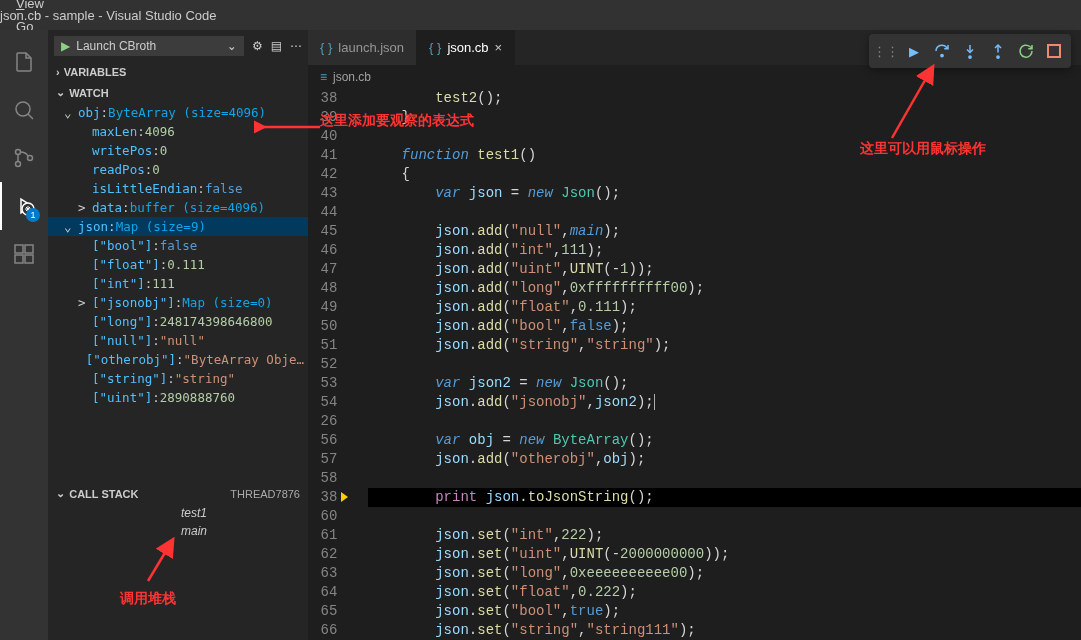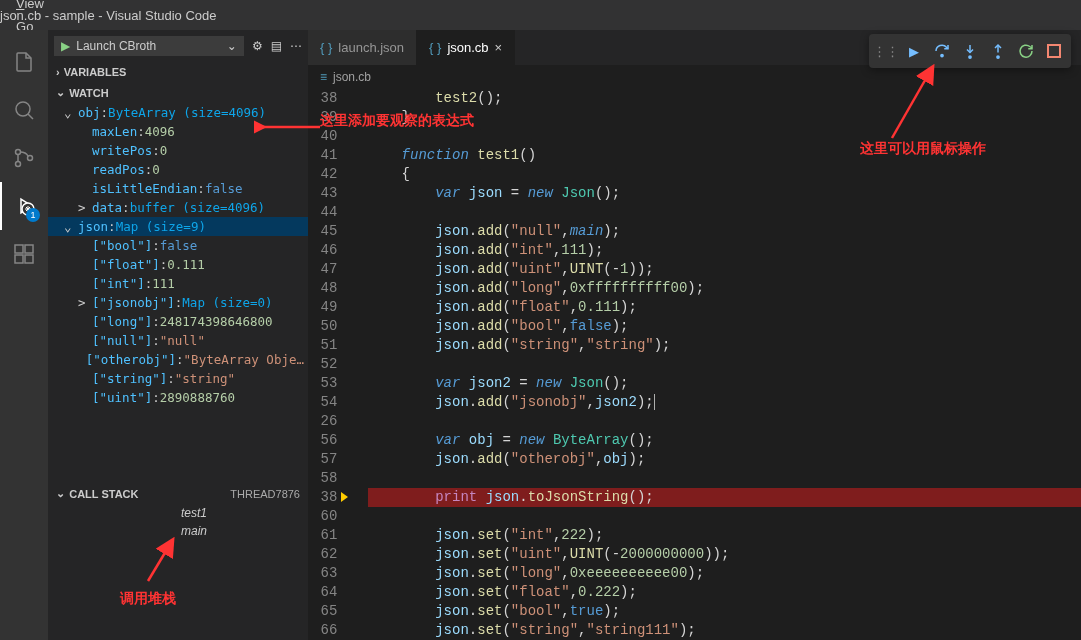--- a/index.html
+++ b/index.html
@@ -40,21 +40,21 @@
 .debug-toolbar { position: absolute; top: 4px; right: 10px; background: #333333; border-radius: 4px; display: flex; padding: 4px; gap: 2px; z-index: 10; box-shadow: 0 2px 8px rgba(0,0,0,.4);}
 .debug-toolbar .dbtn { width: 26px; height: 26px; display: flex; align-items: center; justify-content: center; cursor: pointer; border-radius: 3px;}
 .breadcrumb { height: 24px; display: flex; align-items: center; padding: 0 12px; color: #a0a0a0; font-size: 12px; border-bottom: 1px solid #1e1e1e;}
 .code-area { flex: 1; display: flex; overflow: hidden; font-family: Consolas, 'Courier New', monospace; font-size: 14px; position: relative;}
 .gutter { width: 60px; text-align: center; color: #858585; padding-right: 18px; user-select: none;}
 .gutter .ln { height: 19px; line-height: 19px; }
 .gutter .ln.cur { position: relative;}
 .gutter .ln.cur::after { content: ''; position: absolute; right: 2px; top: 4px; width: 0; height: 0; border-left: 7px solid #ffcc00; border-top: 5px solid transparent; border-bottom: 5px solid transparent;}
 .lines { flex: 1; }
 .line { height: 19px; line-height: 19px; white-space: pre; }
-.line.hl { background: #7f1d1d; }
+.line.hl { background: #000000; }
 .kw { color: #c586c0; }
 .kw2 { color: #569cd6; font-style: italic; }
 .type { color: #4ec9b0; }
 .fn { color: #dcdcaa; }
 .str { color: #ce9178; }
 .num { color: #b5cea8; }
 .boolv { color: #569cd6; }
 .prop { color: #9cdcfe; }
 .punc { color: #d4d4d4; }
 .annot { position: absolute; color: #ff3333; font-weight: bold; font-size: 14px; pointer-events: none; z-index: 20; font-family: 'Microsoft YaHei', sans-serif;}

